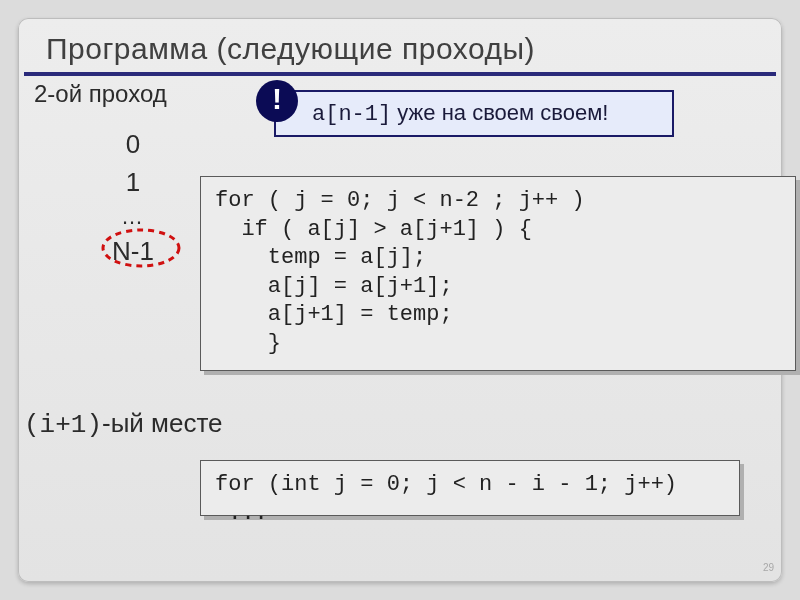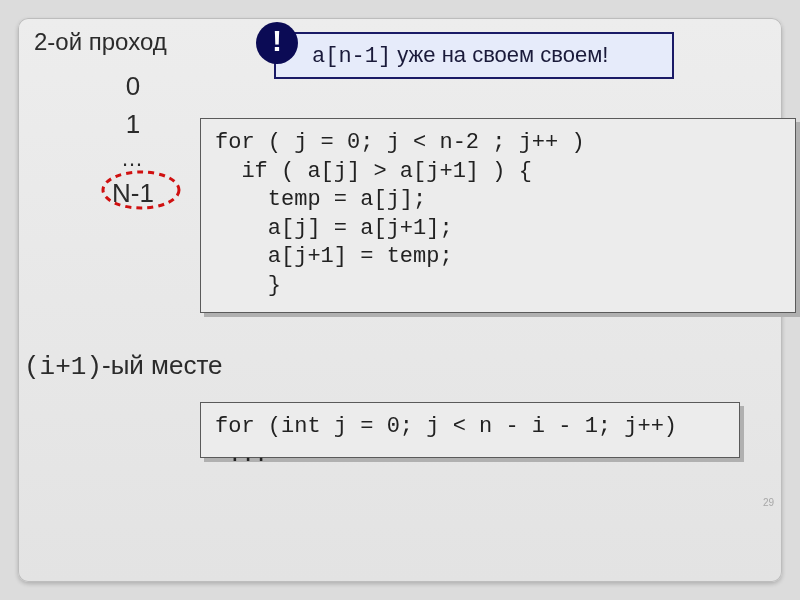--- a/index.html
+++ b/index.html
@@ -24,21 +24,21 @@
   .title {
     padding: 14px 22px 6px 22px;
     font-size: 30px;
     color: #404040;
     border-bottom: 4px solid #2a2a7a;
     margin: 0 6px;
     letter-spacing: 0.5px;
   }
   .body {
     position: relative;
-    padding: 10px 16px;
+    padding: 4px 16px;
     height: 490px;
   }
   .pass2-label {
     font-size: 24px;
     color: #2b2b2b;
   }
   .mono { font-family: "Courier New", monospace; }
   .indices {
     position: absolute;
     left: 70px;
@@ -111,29 +111,30 @@
     position: absolute;
     left: 6px;
     top: 332px;
     font-size: 26px;
     color: #2b2b2b;
   }
   .ipass-label .mono { font-family: "Courier New", monospace; }
   .slide-num {
     position: absolute;
     right: 8px;
-    bottom: 20px;
+    bottom: 1px;
     font-size: 10px;
     color: #a8a8a8;
   }
 </style>
 </head>
 <body>
 
 <div class="slide">
+  <div class="title">Программа (следующие проходы)</div>
 
   <div class="body">
 
     <div class="pass2-label">2-ой проход</div>
 
     <div class="indices">
       <div>0</div>
       <div>1</div>
       <div class="dots">…</div>
       <div class="circled">

